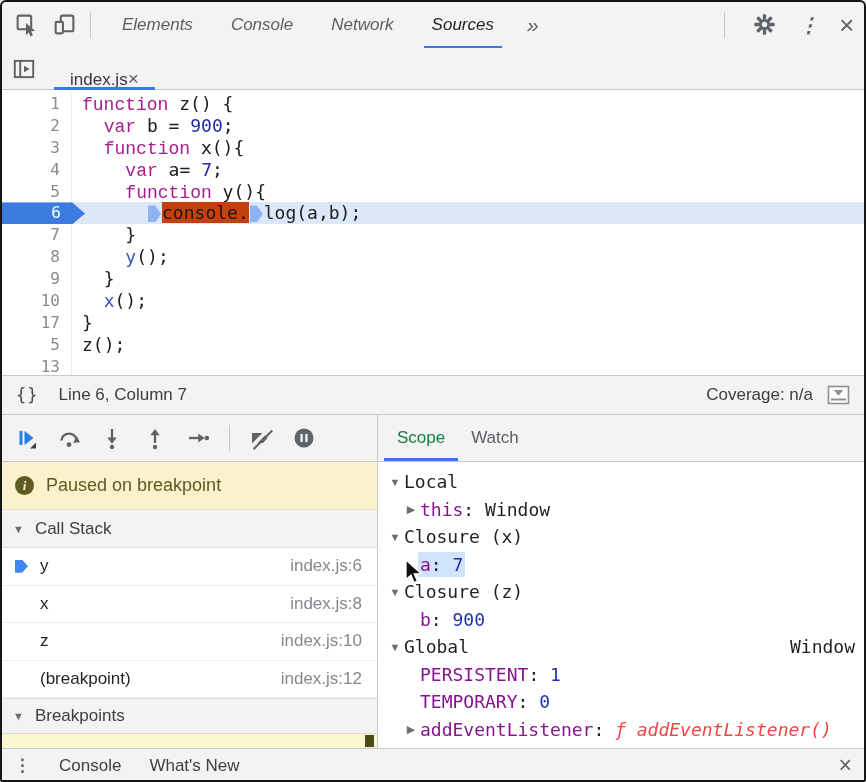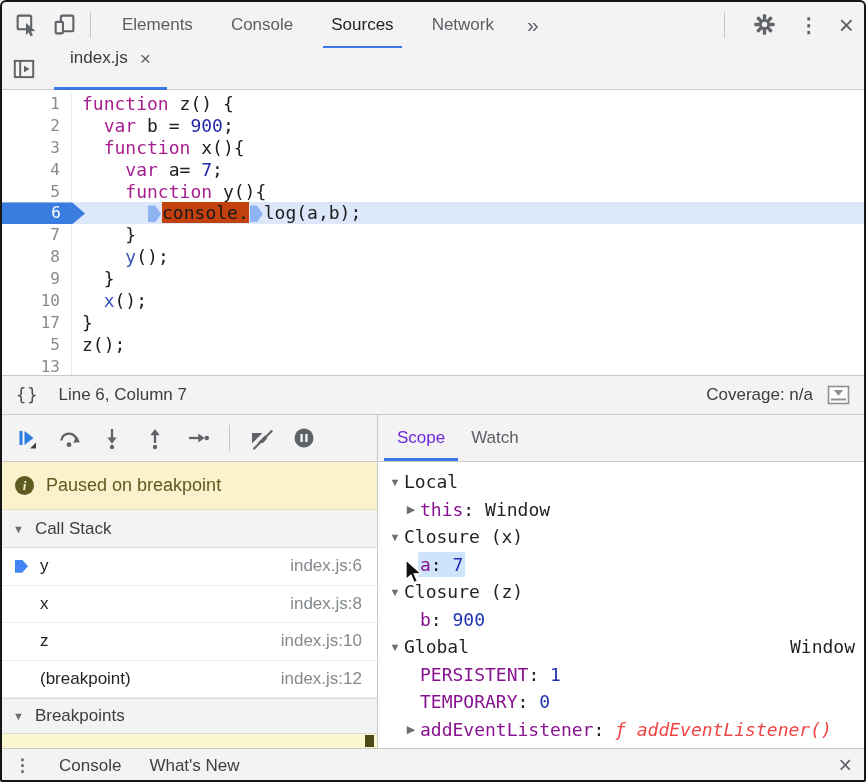--- a/index.html
+++ b/index.html
@@ -7,58 +7,58 @@
   .screen{ position:relative; width:866px; height:782px; background:#fff;
     font-family:"Liberation Sans", sans-serif; overflow:hidden; }
   .frame-border{ position:absolute; inset:0; border:2px solid #161616;
     border-radius:6px 6px 2px 2px; pointer-events:none; z-index:90; }
   svg{ display:block; }
   .vsep{ width:1px; height:26px; background:#c6c6c6; }
 
   
   .main-toolbar{ position:absolute; left:0; top:0; width:866px; height:50px;
     background:#f3f3f3; border-bottom:1px solid #c9c9c9; display:flex;
-    align-items:center; padding:0 12px; }
+    align-items:center; padding:0 12px;font-style:italic; }
   .tbicon{ width:28px; height:28px; display:flex; align-items:center;
     justify-content:center; margin-right:10px; }
   .main-toolbar .vsep{ margin:0 6px 0 2px; }
   .main-tabs{ display:flex; align-items:stretch; height:48px; margin-left:6px; }
   .ttab{ font-size:17px; color:#5a5e64; padding:0 19px; line-height:47px;
     position:relative; }
   .ttab.active{ color:#1f2125; }
   .ttab.active::after{ content:""; position:absolute; left:11px; right:11px;
     bottom:0; height:3px; background:#3b78e7; }
   .more-tabs{ font-size:21px; color:#5a5e64; padding:0 14px; line-height:46px; }
   .tb-right{ margin-left:auto; display:flex; align-items:center; gap:20px; }
   .dots-glyph{ font-size:20px; color:#5f6368; font-weight:bold; }
   .close-glyph{ font-size:26px; color:#5f6368; line-height:1; }
 
   
   .file-tabbar{ position:absolute; left:0; top:48px; width:866px; height:42px;
     background:#f3f3f3; border-bottom:1px solid #c9c9c9; display:flex;
     align-items:center; padding:0 10px; }
-  .file-tab{ display:flex; align-items:flex-start; gap:12px; height:42px;
+  .file-tab{ display:flex; align-items:flex-end; gap:0; height:42px;
     padding:0 16px; margin-left:6px; position:relative; font-size:17px; color:#36393d; }
   .file-tab::after{ content:""; position:absolute; left:0; right:0; bottom:0;
     height:3px; background:#3b78e7; }
   .file-tab .tclose{ color:#5f6368; font-size:19px; }
 
   
   .editor{ position:absolute; left:0; top:90px; width:866px; height:285px;
     background:#fff; font-family:"DejaVu Sans Mono", monospace; font-size:18px;
     padding-top:3px; overflow:hidden; }
   .cl{ display:flex; height:21.9px; line-height:21.9px; }
   .ln{ flex:0 0 72px; width:72px; text-align:right; padding-right:11px;
     color:#8a8a8a; font-size:16px; border-right:1px solid #ececec; }
   .code{ white-space:pre; padding-left:10px; color:#202020; }
   .cl.cur{ background:#dce8fa; }
   .cl.cur .ln{ flex:0 0 85px; width:85px; margin-right:-13px; background:#3b7ce0;
     color:#fff; border-right:none; padding-right:24px;
     clip-path:polygon(0 0, 85% 0, 100% 50%, 85% 100%, 0 100%); }
-  .tok-kw{ color:#a71d8f; } .tok-num{ color:#2328a6; }
+  .tok-kw{ color:#a71d8f;font-family:Liberation Mono, monospace; } .tok-num{ color:#2328a6; }
   .tok-var{ color:#3c55b4; } .tok-p{ color:#202020; }
   .tok-sel{ color:#16181c; background:#c2410c; }
   .exec-marker{ display:inline-block; width:13px; height:17px; background:#8db3f2;
     clip-path:polygon(0 0, 55% 0, 100% 50%, 55% 100%, 0 100%);
     vertical-align:-3px; margin:0 1px; }
 
   
   .statusbar{ position:absolute; left:0; top:375px; width:866px; height:40px;
     background:#f3f3f3; border-top:1px solid #c9c9c9; border-bottom:1px solid #c9c9c9;
     display:flex; align-items:center; gap:20px; padding:0 16px; font-size:17px;
@@ -94,21 +94,21 @@
   .bp-strip{ height:14px; background:#fbf8cf; position:relative; }
   .bp-strip .bpmark{ position:absolute; right:3px; top:1px; width:9px; height:12px;
     background:#4c4a17; }
 
   
   .right-panel{ position:absolute; left:377px; top:415px; width:489px; height:333px;
     background:#fff; border-left:1px solid #c9c9c9; }
   .scope-tabs{ height:47px; background:#f3f3f3; border-bottom:1px solid #c9c9c9;
     display:flex; align-items:stretch; padding:0 6px; }
   .stab{ font-size:17px; color:#5a5e64; padding:0 13px; line-height:45px; position:relative; }
-  .stab.active{ color:#6d28d9; }
+  .stab.active{ color:#15803d; }
   .stab.active::after{ content:""; position:absolute; left:0; right:0; bottom:0;
     height:3px; background:#3b78e7; }
   .scope-tree{ padding-top:6px; font-family:"DejaVu Sans Mono", monospace;
     font-size:18px; }
   .srow{ height:27.5px; display:flex; align-items:center; position:relative;
     color:#1f2125; }
   .srow.section{ padding-left:8px; }
   .srow.prop{ padding-left:24px; }
   .srow .exp{ width:18px; flex:0 0 18px; text-align:center; color:#6e6e6e;
     font-size:11px; font-family:"Liberation Sans", sans-serif; }
@@ -146,22 +146,22 @@
     <span class="tbicon">
       <svg width="25" height="25" viewBox="0 0 24 24">
         <rect x="8.5" y="3.5" width="12" height="15" rx="1.5" fill="none" stroke="#5f6368" stroke-width="2"></rect>
         <rect x="3.5" y="9.5" width="7" height="11" rx="1" fill="#f3f3f3" stroke="#5f6368" stroke-width="2"></rect>
       </svg>
     </span>
     <span class="vsep"></span>
     <div class="main-tabs" id="main-tabs">
         <div class="ttab">Elements</div>
         <div class="ttab">Console</div>
+        <div class="ttab">Network</div>
         <div class="ttab active">Sources</div>
-        <div class="ttab">Network</div>
       </div>
     <span class="more-tabs">»</span>
     <div class="tb-right">
       <span class="vsep"></span>
       <span class="tbicon" style="margin:0">
         <svg width="25" height="25" viewBox="0 0 24 24" fill="#5f6368">
           <g>
             <rect x="10.4" y="2.2" width="3.2" height="5" rx="1"></rect>
             <rect x="10.4" y="2.2" width="3.2" height="5" rx="1" transform="rotate(45 12 12)"></rect>
             <rect x="10.4" y="2.2" width="3.2" height="5" rx="1" transform="rotate(90 12 12)"></rect>

